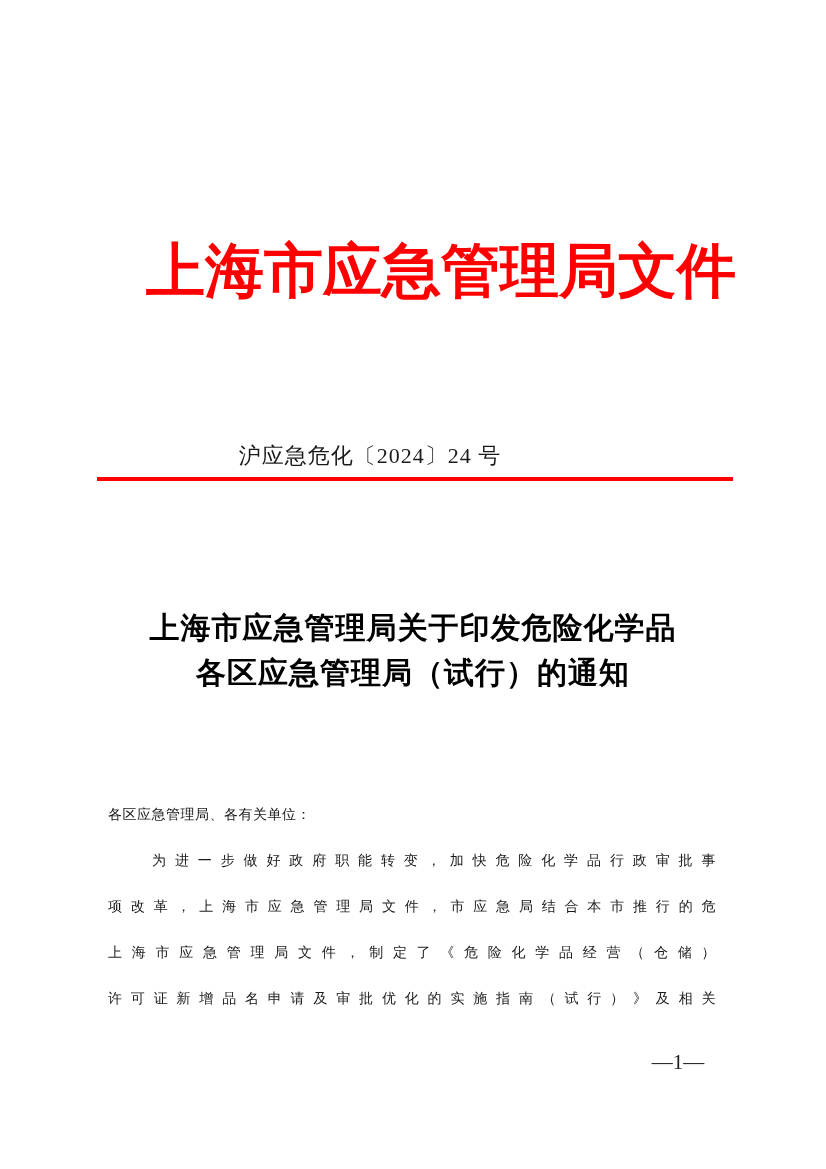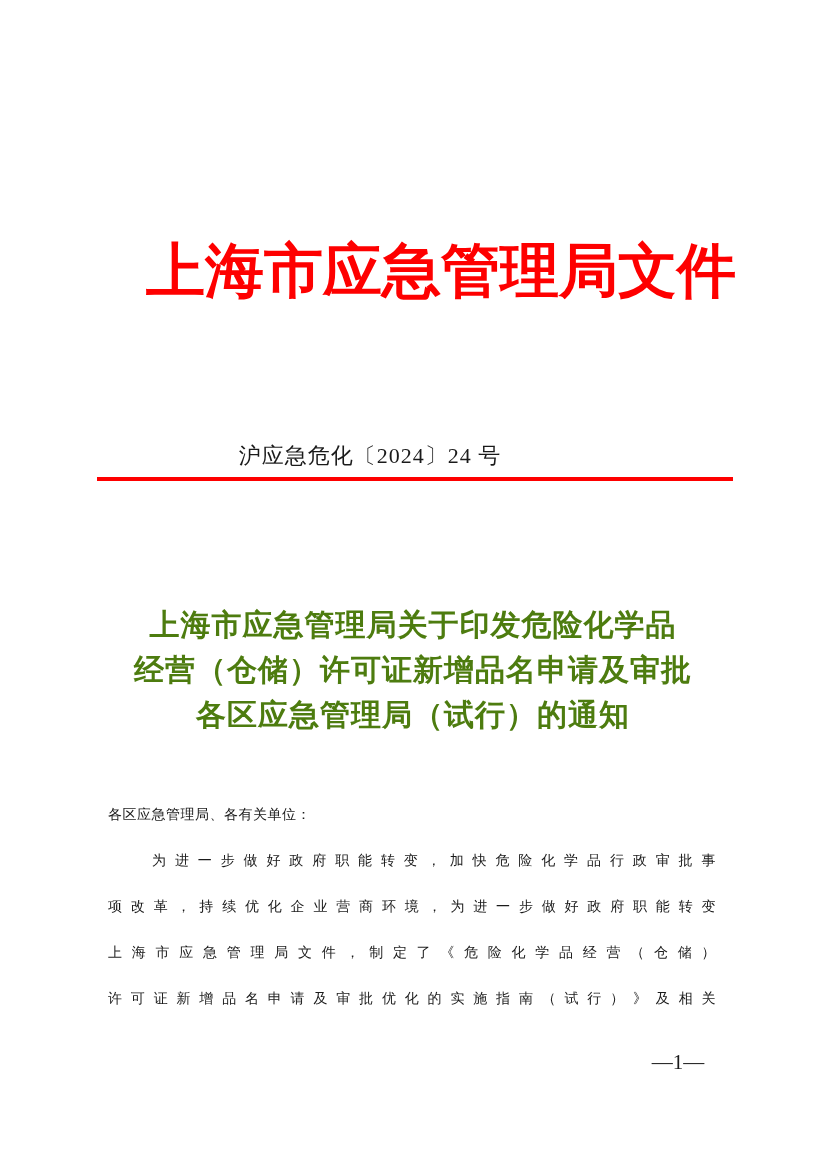--- a/index.html
+++ b/index.html
@@ -53,25 +53,25 @@
     height: 4px;
     background: #fe0000;
   }
   
   .notice-title {
     position: absolute;
     top: 605px;
     left: 0;
     width: 826px;
     text-align: center;
-    font-family: Liberation Mono, monospace;
+    font-family: Liberation Sans, sans-serif;
     font-weight: bold;
     font-size: 30px;
     line-height: 45px;
-    color: #4d7c0f;
+    color: #000000;
     letter-spacing: 1px;
   }
   .notice-title .t-line { white-space: nowrap; }
   
   .body-text {
     position: absolute;
     top: 792px;
     left: 108px;
     width: 608px;
     font-size: 14px;
@@ -107,27 +107,26 @@
 <div class="page">
 
   <div class="agency-title">上海市应急管理局文件</div>
 
   <div class="doc-number">沪应急危化〔2024〕24 号</div>
 
   <div class="red-rule"></div>
 
   <div class="notice-title">
     <div class="t-line">上海市应急管理局关于印发危险化学品</div>
-    <div class="t-line">经营（仓储）许可证新增品名申请及审批</div>
     <div class="t-line">各区应急管理局（试行）的通知</div>
   </div>
 
   <div class="body-text">
     <div class="body-line">各区应急管理局、各有关单位：</div>
     <div class="body-line fill indent">为进一步做好政府职能转变，加快危险化学品行政审批事</div>
-    <div class="body-line fill">项改革，持续优化企业营商环境，为进一步做好政府职能转变</div>
+    <div class="body-line fill">项改革，上海市应急管理局文件，市应急局结合本市推行的危</div>
     <div class="body-line fill">上海市应急管理局文件，制定了《危险化学品经营（仓储）</div>
     <div class="body-line fill">许可证新增品名申请及审批优化的实施指南（试行）》及相关</div>
   </div>
 
   <div class="page-number">—1—</div>
 
 </div>
 
 </body></html>

